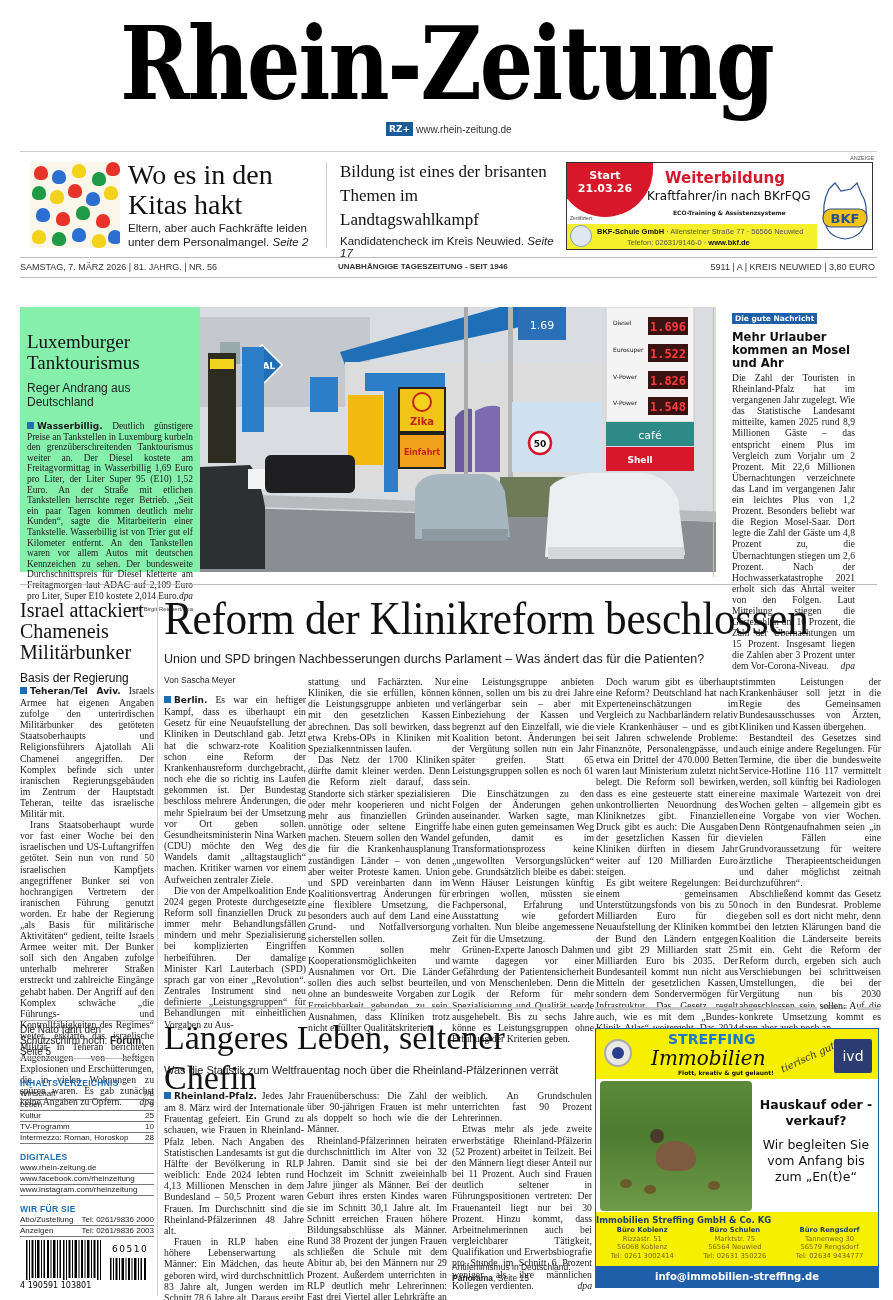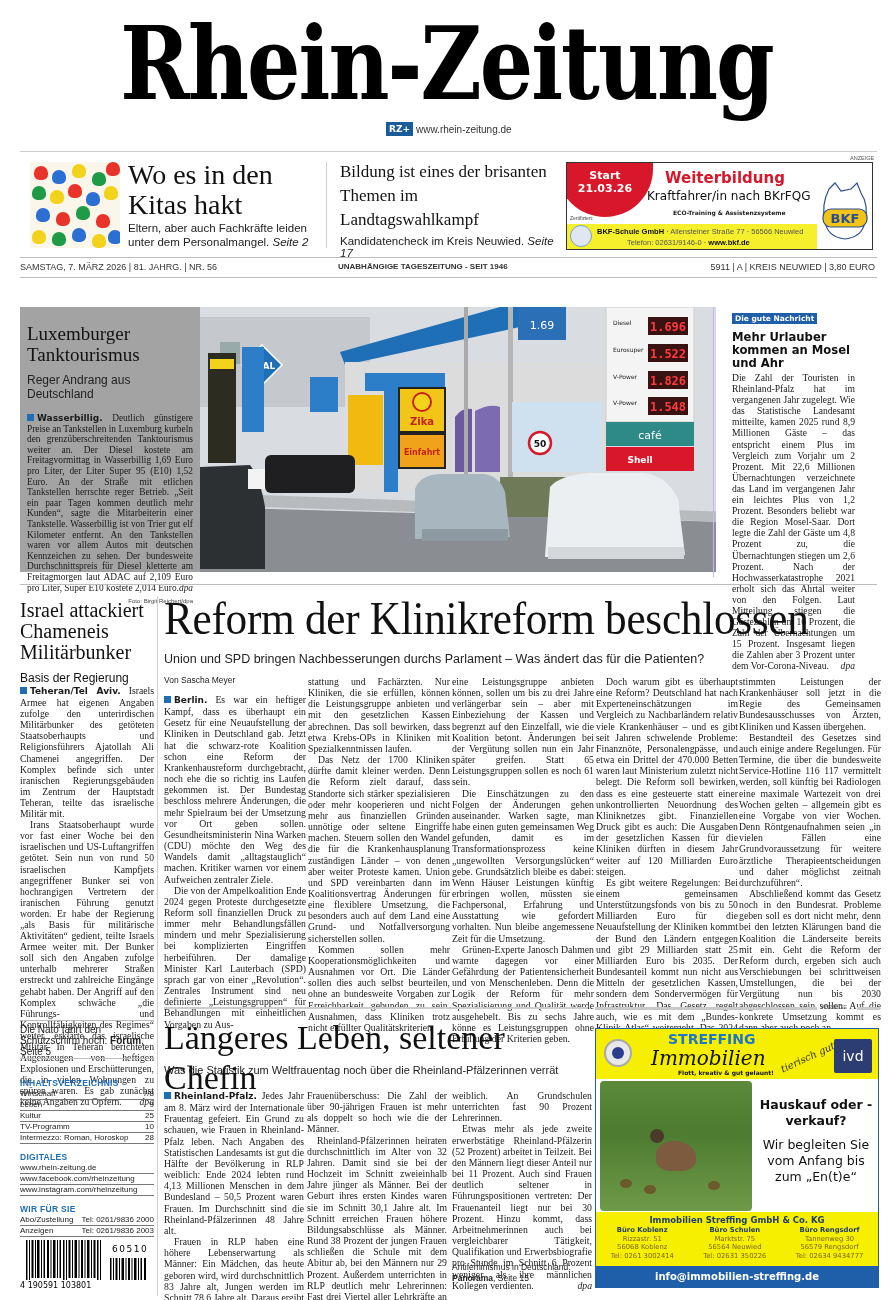--- a/index.html
+++ b/index.html
@@ -47,21 +47,21 @@
 #ad-line2 b{color:#111}
 #ad-bkf{position:absolute;left:252px;top:18px;width:52px;height:60px}
 
 
 #dateline{left:20px;top:262px;width:855px;height:14px;font-family:"Liberation Sans",sans-serif;font-size:9px;color:#333}
 #date-left{position:absolute;left:0;top:0}
 #date-mid{position:absolute;left:318px;top:0;font-weight:bold;font-size:8px}
 #date-right{position:absolute;right:0;top:0}
 
 
-#lux{left:20px;top:307px;width:180px;height:265px;background:#a3a3a3;padding:16px 7px}
+#lux{left:20px;top:307px;width:180px;height:265px;background:#86efac;padding:24px 7px}
 #lux-title{font-size:19px;line-height:21px;color:#111}
 #lux-sub{font-family:"Liberation Sans",sans-serif;font-size:12px;margin-top:8px;color:#222}
 #lux-body{margin-top:12px;font-size:9.4px;line-height:10.6px}
 #photo-credit{font-family:"Liberation Sans",sans-serif;font-size:6px;color:#444;float:right;margin-top:3px}
 
 
 #photo{left:200px;top:307px;width:516px;height:265px;overflow:hidden;background:#cfd5db}
 
 
 #gn{left:713px;top:307px;width:142px;height:270px;border-left:1px solid #c4b5fd;padding-left:18px}
@@ -113,21 +113,21 @@
 #ad2-tier{position:absolute;left:182px;top:20px;font-family:"DejaVu Serif",serif;font-style:italic;font-size:10px;color:#333;transform:rotate(-25deg)}
 #ad2-flott{position:absolute;left:82px;top:40px;font-family:"DejaVu Sans",sans-serif;font-weight:bold;font-size:6px;color:#111}
 #ad2-ivd{position:absolute;left:238px;top:10px;width:38px;height:34px;background:#2b3d73;color:#fff;font-family:"DejaVu Sans",sans-serif;font-size:14px;text-align:center;line-height:34px;border-radius:2px}
 #ad2-photo{position:absolute;left:4px;top:52px;width:152px;height:130px;background:linear-gradient(180deg,#5c8a3a,#4d7b30 40%,#6f9a48);border-radius:4px}
 #ad2-duck{position:absolute;left:56px;top:60px;width:40px;height:30px;background:#7c5b3e;border-radius:50% 60% 40% 40%}
 #ad2-head{position:absolute;left:50px;top:48px;width:14px;height:14px;background:#4a3a2a;border-radius:50%}
 #ad2-text{position:absolute;left:160px;top:68px;width:120px;text-align:center;font-family:"DejaVu Sans",sans-serif;color:#111}
 #ad2-h{font-weight:bold;font-size:12.5px;line-height:16px}
 #ad2-p{font-size:12.5px;line-height:16px;margin-top:8px}
 #ad2-bottom{position:absolute;left:0;top:183px;width:100%;height:54px;background:#f6ef00;font-family:"DejaVu Sans",sans-serif}
-#ad2-company{text-align:center;font-weight:bold;font-size:8.5px;color:#1f3c6e;margin-top:3px}
+#ad2-company{text-align:left;font-weight:bold;font-size:8.5px;color:#1f3c6e;margin-top:3px}
 #ad2-offices{display:flex;justify-content:space-around;margin-top:1px}
 .off{text-align:center;font-size:6.8px;line-height:8.5px;color:#7a6520}
 .off b{color:#1f3c6e}
 #ad2-email{position:absolute;left:0;bottom:0;width:100%;height:21px;background:#1f5ea8;color:#fff;text-align:center;font-family:"DejaVu Sans",sans-serif;font-weight:bold;font-size:10px;line-height:21px}
 </style>
 </head>
 <body>
 
 <div id="masthead" class="abs">
   <div id="logo">Rhein-Zeitung</div>

